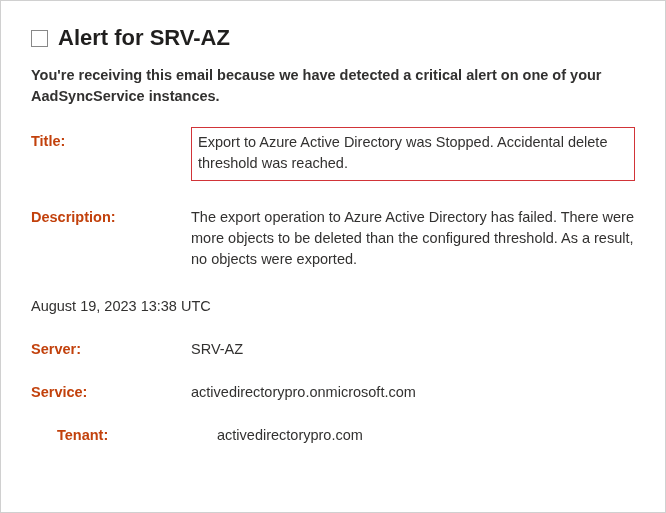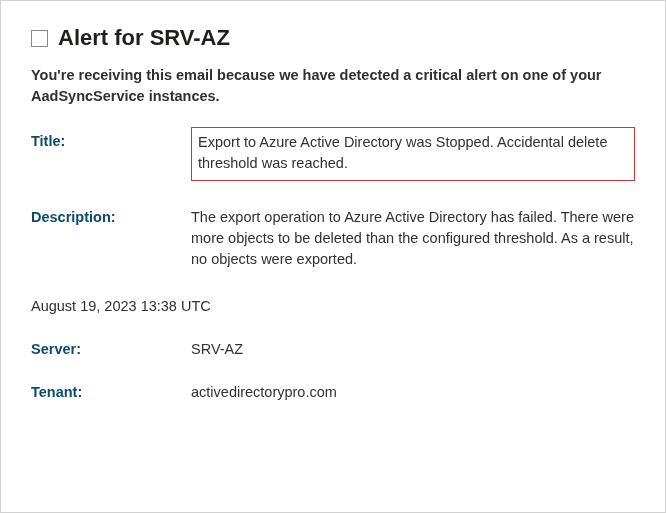--- a/index.html
+++ b/index.html
@@ -41,26 +41,26 @@
       margin-bottom: 24px;
       font-weight: bold;
     }
     .row {
       display: flex;
       align-items: flex-start;
       margin-bottom: 26px;
       font-size: 14.5px;
     }
     .row.tight { margin-bottom: 22px; }
-    .row:last-child { margin-bottom: 0; }
+    .row:last-child { margin-bottom: 0; margin-left: 26px; }
     .label {
       width: 160px;
       flex-shrink: 0;
       font-weight: 700;
-      color: #0c4a6e;
+      color: #c2410c;
       line-height: 1.4;
     }
     .value {
       flex: 1;
       line-height: 1.45;
       color: #323130;
     }
     .highlight {
       border: 1.5px solid #d13438;
       padding: 4px 6px 6px 6px;
@@ -90,18 +90,22 @@
 
   <div class="row tight">
     <div class="value">August 19, 2023 13:38 UTC</div>
   </div>
 
   <div class="row tight">
     <div class="label">Server:</div>
     <div class="value">SRV-AZ</div>
   </div>
 
+  <div class="row tight">
+    <div class="label">Service:</div>
+    <div class="value">activedirectorypro.onmicrosoft.com</div>
+  </div>
 
   <div class="row tight">
     <div class="label">Tenant:</div>
     <div class="value">activedirectorypro.com</div>
   </div>
 </div>
 
 </body></html>

